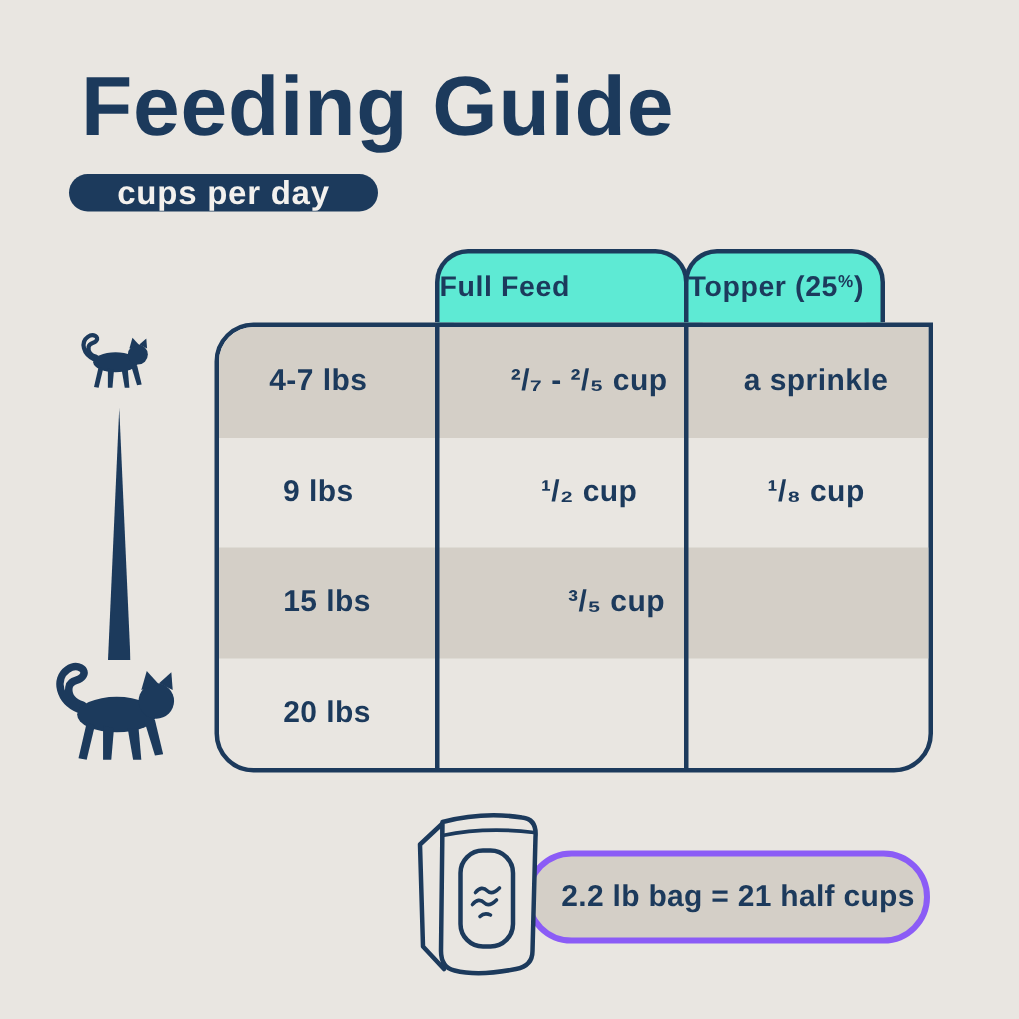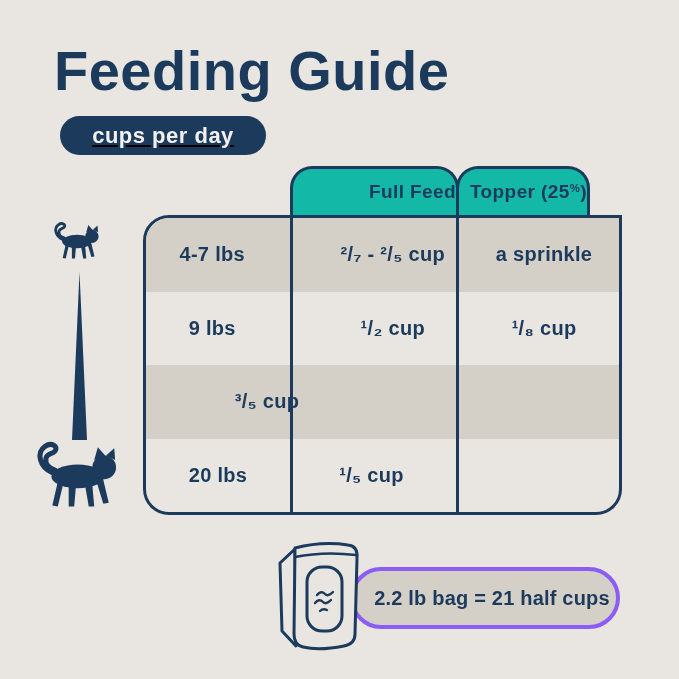--- a/index.html
+++ b/index.html
@@ -2,27 +2,27 @@
 <html><head>
 <meta charset="utf-8">
 <style>
   html,body{margin:0;padding:0;}
   body{font-family:"Liberation Sans", sans-serif;}
   .canvas{position:relative;width:679px;height:679px;background:#e9e6e1;overflow:hidden;}
 
   .title{position:absolute;left:54px;top:38px;margin:0;font-size:56px;font-weight:800;
          color:#1c3a5c;letter-spacing:0.5px;}
 
-  .badge{position:absolute;left:60px;top:116px;width:206px;height:39px;background:#1c3a5c;
-         border-radius:20px;display:flex;align-items:center;justify-content:center;text-decoration:underline;}
+  .badge{position:absolute;left:46px;top:116px;width:206px;height:25px;background:#1c3a5c;
+         border-radius:20px;display:flex;align-items:center;justify-content:center;}
   .badge span{color:#f3f1ee;font-size:22px;font-weight:800;letter-spacing:0.5px;}
 
-  .tab{position:absolute;top:166px;height:49px;box-sizing:border-box;background:#14b8a6;
+  .tab{position:absolute;top:166px;height:49px;box-sizing:border-box;background:#5eead4;
        border:3px solid #1c3a5c;border-bottom:none;border-radius:22px 22px 0 0;
-       display:flex;align-items:center;justify-content:flex-end;}
+       display:flex;align-items:center;justify-content:flex-start;}
   .tab-fullfeed{left:290px;width:169px;}
   .tab-topper{left:456px;width:134px;}
   .tab span{color:#1c3a5c;font-size:19px;font-weight:800;letter-spacing:0.4px;}
   .suppct{font-size:60% !important;position:relative;top:-0.55em;}
 
   .tbody{position:absolute;left:143px;top:215px;width:479px;height:300px;box-sizing:border-box;
          border:3px solid #1c3a5c;border-radius:26px 0 26px 26px;background:#e9e6e1;overflow:hidden;}
   .row{display:flex;height:73.5px;}
   .row.shade{background:#d4cfc7;}
   .cell{display:flex;align-items:center;justify-content:center;color:#1c3a5c;
@@ -96,25 +96,25 @@
       <span class="cell c1">4-7 lbs</span>
       <span class="cell c2">²/₇ - ²/₅ cup</span>
       <span class="cell c3">a sprinkle</span>
     </div>
     <div class="row">
       <span class="cell c1">9 lbs</span>
       <span class="cell c2">¹/₂ cup</span>
       <span class="cell c3">¹/₈ cup</span>
     </div>
     <div class="row shade">
+      <span class="cell c1">15 lbs</span>
       <span class="cell c2">³/₅ cup</span>
     </div>
     <div class="row">
       <span class="cell c1">20 lbs</span>
-      <span class="cell c3">¹/₅ cup</span>
     </div>
     <div class="vline vline1"></div>
     <div class="vline vline2"></div>
   </div>
 
   <div class="pill">
     <span>2.2 lb bag = 21 half cups</span>
   </div>
 
   <svg class="icon bag" viewBox="0 0 95 118" aria-hidden="true">

